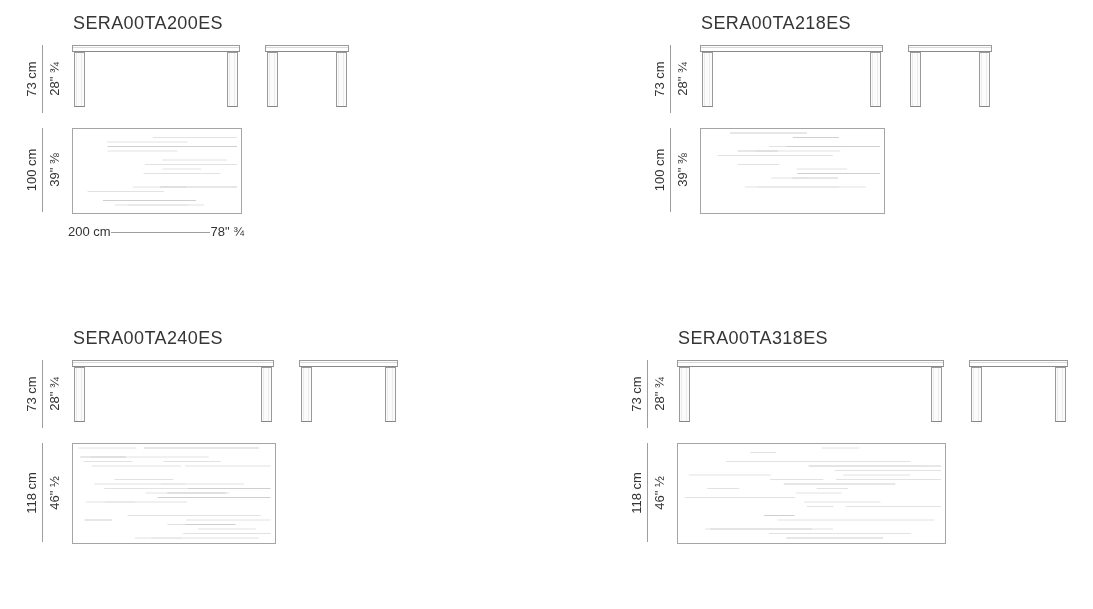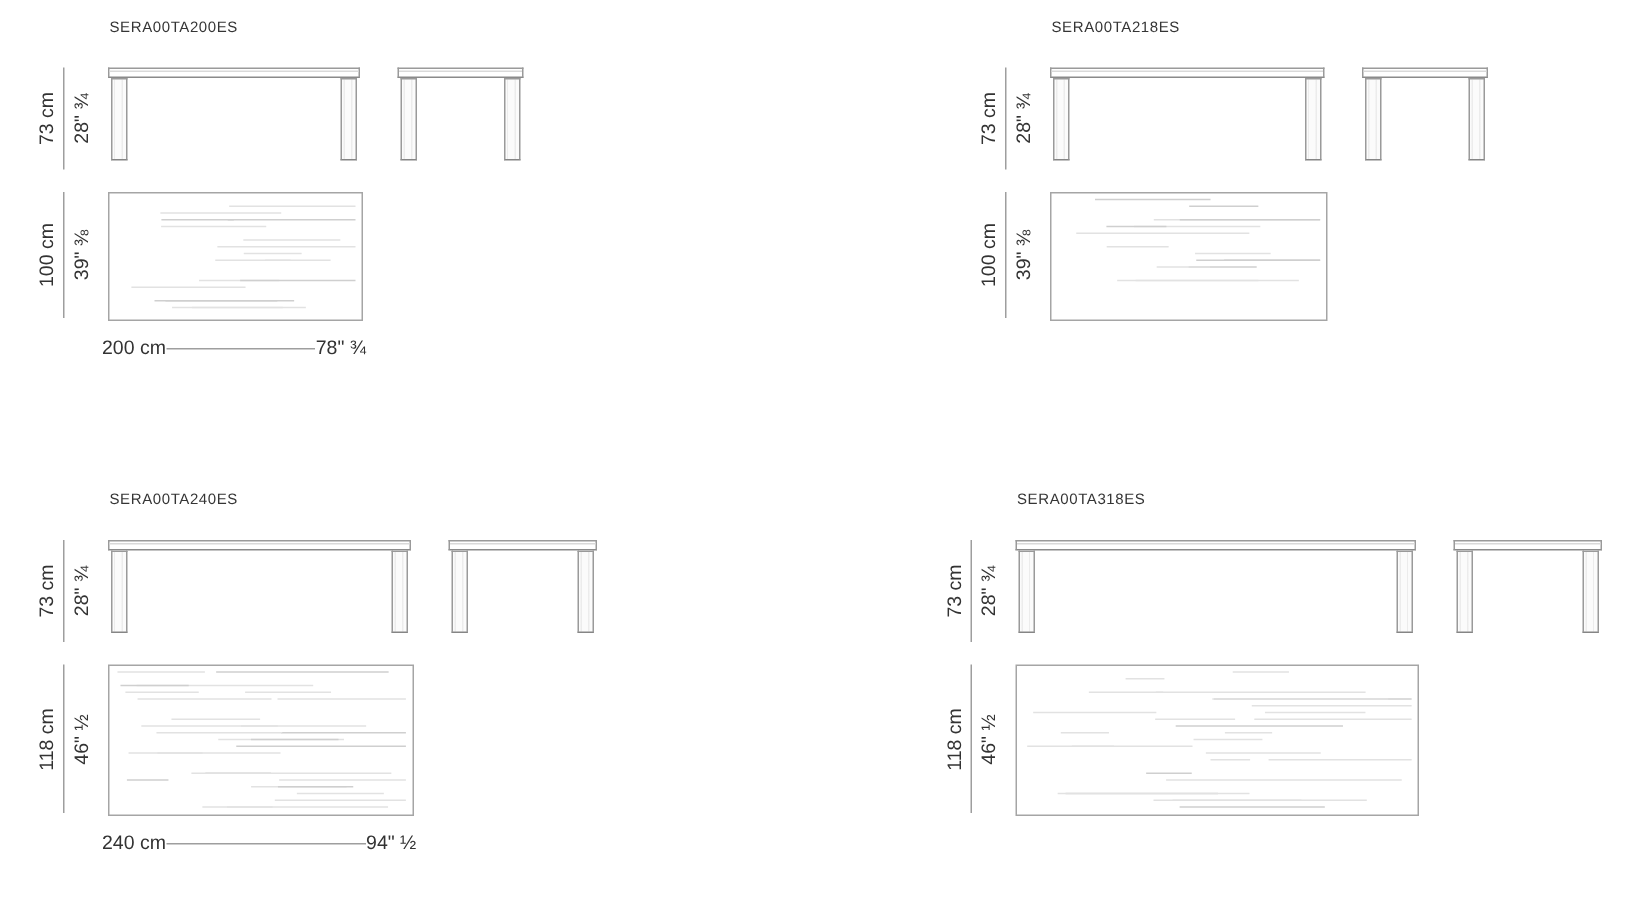--- a/index.html
+++ b/index.html
@@ -11,21 +11,21 @@
     --text:#333333;
   }
   html,body{margin:0;padding:0;background:#ffffff;}
   .canvas{
     position:relative;width:1093px;height:609px;background:#ffffff;overflow:hidden;
     font-family:"Liberation Sans","DejaVu Sans",sans-serif;color:var(--text);
   }
   .quadrant{position:absolute;width:466px;height:290px;}
   .model-code{
     position:absolute;left:51px;top:1px;margin:0;
-    font-size:10px;font-weight:400;letter-spacing:.4px;color:#353535;white-space:nowrap;
+    font-size:18px;font-weight:400;letter-spacing:.4px;color:#353535;white-space:nowrap;
   }
   
   .front,.side{position:absolute;}
   .band{
     position:absolute;left:0;top:0;right:0;height:5px;
     border:1px solid var(--line);border-bottom-color:var(--line-dark);background:#ffffff;
   }
   .band::after{content:'';display:block;height:1px;background:#d9d9d9;margin-top:1px;}
   .leg{
     position:absolute;top:7px;bottom:0;width:9px;
@@ -198,25 +198,20 @@
           <line x1="110.2" y1="89.5" x2="197.6" y2="89.5" stroke="var(--grain-a)" stroke-width="1"></line>
           <line x1="78.3" y1="94.0" x2="185.7" y2="94.0" stroke="var(--grain-a)" stroke-width="1"></line>
           <line x1="61.9" y1="94.0" x2="108.7" y2="94.0" stroke="var(--grain-a)" stroke-width="1"></line>
         </svg>
       </div>
     <div class="vdim dpt" style="left: 0px; top: 116px; height: 99.12px;">
       <span class="vlabel cm">118 cm</span>
       <span class="vlabel in">46" ½</span>
       <i class="vline"></i>
     </div>
-    <div class="hdim" style="left: 46px; top: 227.12px; width: 209.6px;">
-      <span class="hlabel cm">240 cm</span>
-      <i class="hline"></i>
-      <span class="hlabel in">94" ½</span>
-    </div>
   </section>
 
   <section class="quadrant" style="left:627px;top:327px">
     <h2 class="model-code">SERA00TA318ES</h2>
     <div class="front" style="left: 50px; top: 33px; width: 267.12px; height: 62px;">
       <div class="band"></div>
       <div class="leg l"></div>
       <div class="leg r"></div>
     </div>
     <div class="side" style="left: 342.12px; top: 33px; width: 99.12px; height: 62px;">

